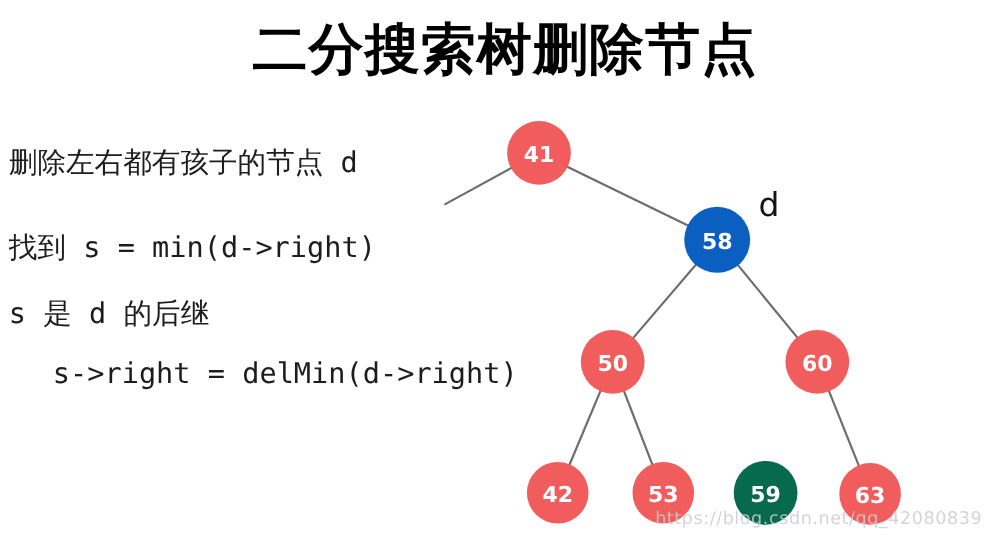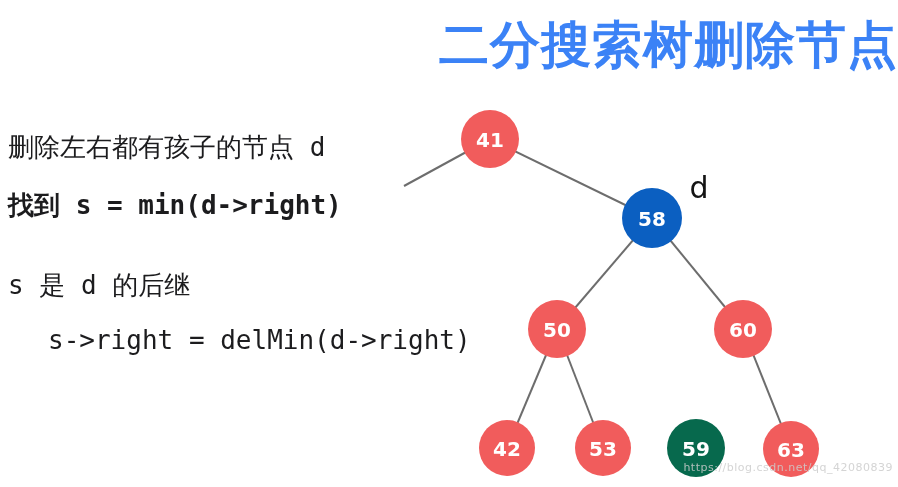--- a/index.html
+++ b/index.html
@@ -10,39 +10,39 @@
     height: 487px;
     background: #ffffff;
     overflow: hidden;
     font-family: "DejaVu Sans", "Liberation Sans", sans-serif;
   }
   .title {
     position: absolute;
     top: 12px;
     left: 20px;
     width: 878px;
-    text-align: right;
+    text-align: center;
     font-size: 50px;
     font-weight: 700;
-    color: #3b82f6;
+    color: #000000;
     font-family: "DejaVu Sans", "Liberation Sans", sans-serif;
     letter-spacing: 1px;
   }
   .note {
     position: absolute;
     left: 8px;
     font-size: 26px;
     font-weight: 500;
     color: #1c1c1e;
     font-family: "DejaVu Sans Mono", "DejaVu Sans", "Liberation Mono", monospace;
     white-space: pre;
     text-align: right;
   }
   .note-0 { top: 130px; }
-  .note-1 { top: 188px; font-weight: bold; }
+  .note-1 { top: 208px; }
   .note-2 { top: 268px; }
   .note-3 { top: 325px; margin-left: 40px; }
   svg.tree {
     position: absolute;
     top: 0;
     left: 0;
     width: 898px;
     height: 487px;
   }
   .node-label {
@@ -58,21 +58,21 @@
     font-weight: 500;
     font-size: 30px;
     fill: #141414;
     text-anchor: middle;
     dominant-baseline: central;
   }
   .watermark {
     position: absolute;
     top: 461px;
     right: 5px;
-    font-size: 11px;
+    font-size: 16px;
     font-family: "DejaVu Sans", "Liberation Sans", sans-serif;
     color: rgba(205, 205, 205, 0.85);
     letter-spacing: 0.5px;
     z-index: 5;
   }
 </style>
 </head>
 <body>
 
 <h1 class="title">二分搜索树删除节点</h1>

